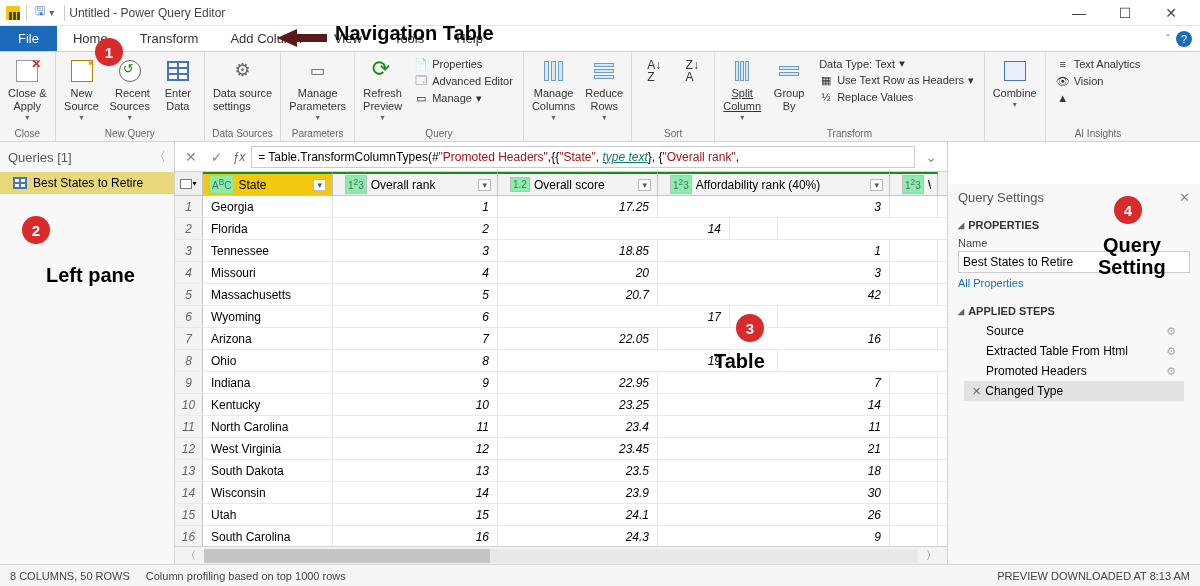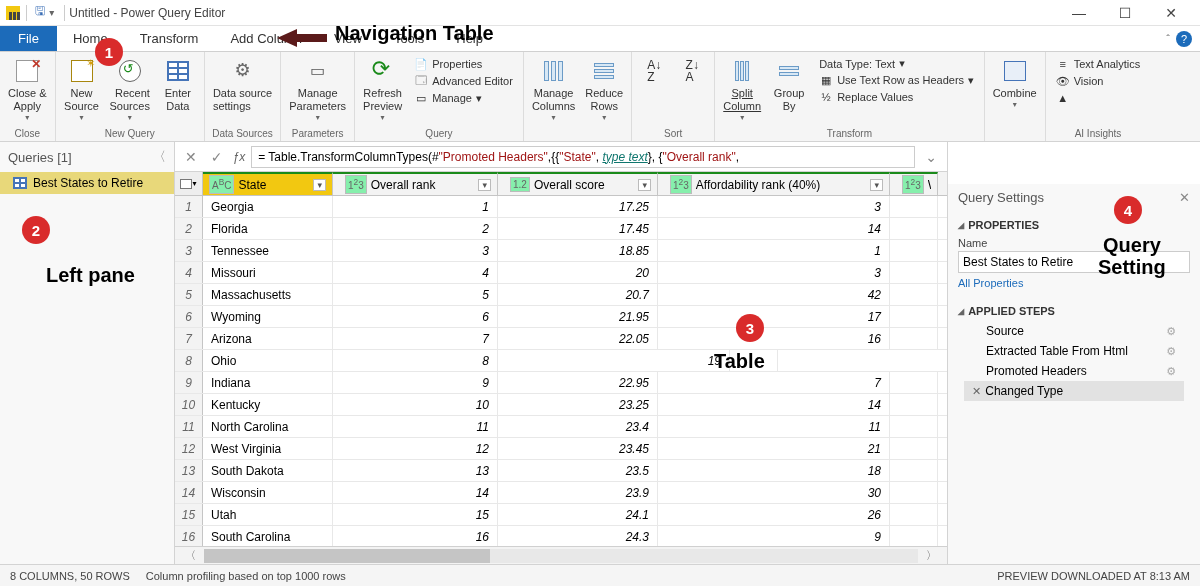--- a/index.html
+++ b/index.html
@@ -442,21 +442,20 @@
   <div class="cell col-state">Georgia</div>
   <div class="cell num col-rank">1</div>
   <div class="cell num col-score">17.25</div>
   <div class="cell num col-afford">3</div>
   <div class="cell num col-well"></div>
           </div>
           <div class="grow">
             <div class="rn">2</div>
   <div class="cell col-state">Florida</div>
   <div class="cell num col-rank">2</div>
-  <div class="cell num col-score">17.45</div>
   <div class="cell num col-afford">14</div>
   <div class="cell num col-well"></div>
           </div>
           <div class="grow">
             <div class="rn">3</div>
   <div class="cell col-state">Tennessee</div>
   <div class="cell num col-rank">3</div>
   <div class="cell num col-score">18.85</div>
   <div class="cell num col-afford">1</div>
   <div class="cell num col-well"></div>
@@ -474,21 +473,20 @@
   <div class="cell col-state">Massachusetts</div>
   <div class="cell num col-rank">5</div>
   <div class="cell num col-score">20.7</div>
   <div class="cell num col-afford">42</div>
   <div class="cell num col-well"></div>
           </div>
           <div class="grow">
             <div class="rn">6</div>
   <div class="cell col-state">Wyoming</div>
   <div class="cell num col-rank">6</div>
-  <div class="cell num col-score">21.95</div>
   <div class="cell num col-afford">17</div>
   <div class="cell num col-well"></div>
           </div>
           <div class="grow">
             <div class="rn">7</div>
   <div class="cell col-state">Arizona</div>
   <div class="cell num col-rank">7</div>
   <div class="cell num col-score">22.05</div>
   <div class="cell num col-afford">16</div>
   <div class="cell num col-well"></div>

